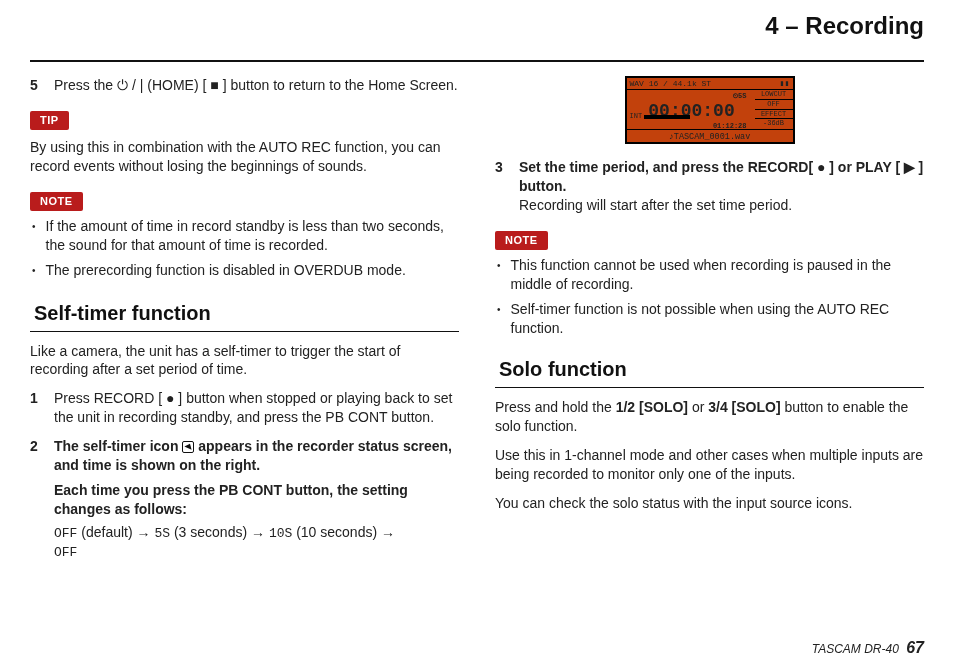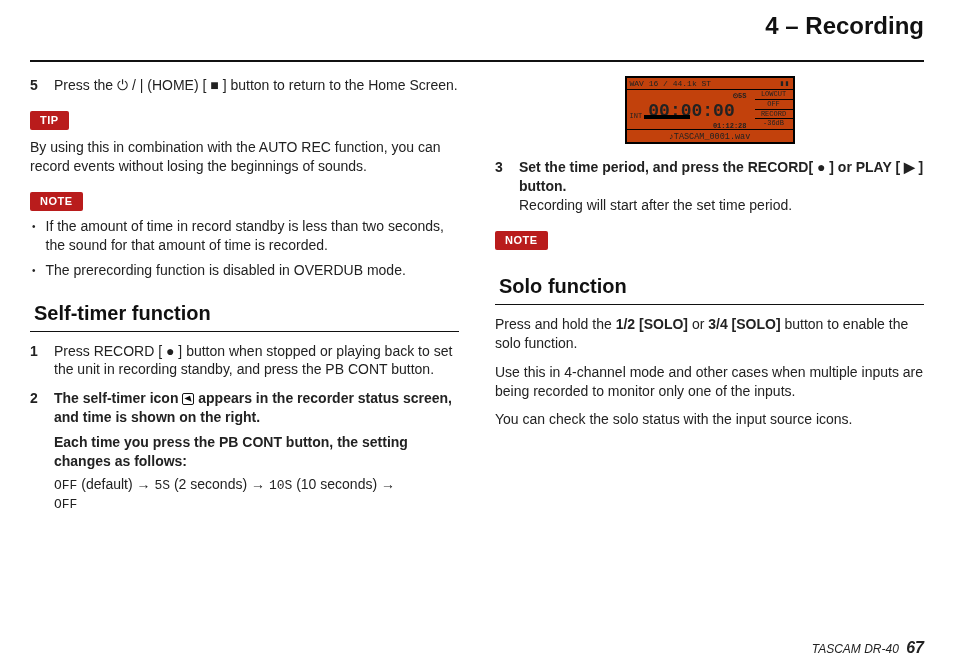--- a/index.html
+++ b/index.html
@@ -163,33 +163,34 @@
       <ul class="bullets">
         <li>
             <span>If the amount of time in record standby is less than two seconds, the sound for that amount of time is recorded.</span>
           </li>
         <li>
             <span>The prerecording function is disabled in OVERDUB mode.</span>
           </li>
       </ul>
 
       <h2 class="section-head">Self-timer function</h2>
+      <p class="para">Like a camera, the unit has a self-timer to trigger the start of recording after a set period of time.</p>
 
       <div class="step">
         <div class="num">1</div>
         <div class="body bold">Press RECORD [ ● ] button when stopped or playing back to set the unit in recording standby, and press the PB CONT button.</div>
       </div>
 
       <div class="step">
         <div class="num">2</div>
         <div class="body">
           <span class="bold">The self-timer icon </span><span class="icon-box arrow"></span><span class="bold"> appears in the recorder status screen, and time is shown on the right.</span>
           <div class="bold" style="margin-top:6px">Each time you press the PB CONT button, the setting changes as follows:</div>
           <div style="margin-top:4px">
-            <span class="mono">OFF</span><span> (default)  →  </span><span class="mono">5S</span><span> (2 seconds)  →  </span><span class="mono">10S</span><span> (10 seconds)  →  </span><br><span class="mono">OFF</span>
+            <span class="mono">OFF</span><span> (default)  →  </span><span class="mono">5S</span><span> (3 seconds)  →  </span><span class="mono">10S</span><span> (10 seconds)  →  </span><br><span class="mono">OFF</span>
           </div>
         </div>
       </div>
     </div>
 
     <div class="col">
 
       <div class="lcd-wrap">
         <div class="lcd">
           <div class="topbar">
@@ -198,47 +199,55 @@
           </div>
           <div class="mid">
             <div class="time">
               <small><span>⏲5S</span></small>
               <span>00:00:00</span>
               <small style="text-align:right"><span>01:12:28</span></small>
             </div>
             <div class="side">
               <div>LOWCUT</div>
               <div>OFF</div>
-              <div>RECORD</div>
+              <div>EFFECT</div>
               <div>-36dB</div>
             </div>
           </div>
           <div class="int">
               <span>INT</span>
               <span class="bar"></span>
             </div>
           <div class="filebar">♪TASCAM_0001.wav</div>
         </div>
       </div>
 
       <div class="step">
         <div class="num">3</div>
         <div class="body">
           <div class="bold">Set the time period, and press the RECORD[ ● ] or PLAY [ ▶ ] button.</div>
           <div class="plain">Recording will start after the set time period.</div>
         </div>
       </div>
 
       <span class="tag">NOTE</span>
+      <ul class="bullets">
+        <li>
+            <span>This function cannot be used when recording is paused in the middle of recording.</span>
+          </li>
+        <li>
+            <span>Self-timer function is not possible when using the AUTO REC function.</span>
+          </li>
+      </ul>
 
       <h2 class="section-head">Solo function</h2>
       <p class="para">
         <span>Press and hold the </span><strong>1/2 [SOLO]</strong><span> or </span><strong>3/4 [SOLO]</strong><span> button to enable the solo function.</span>
       </p>
-      <p class="para">Use this in 4-channel mode and other cases when multiple inputs are being recorded to monitor only one of the inputs.</p>
+      <p class="para">Use this in 1-channel mode and other cases when multiple inputs are being recorded to monitor only one of the inputs.</p>
       <p class="para">You can check the solo status with the input source icons.</p>
     </div>
   </div>
 
   <div class="footer">
     <span>TASCAM DR-40</span>
     <span class="pn">67</span>
   </div>
 </div>
 

